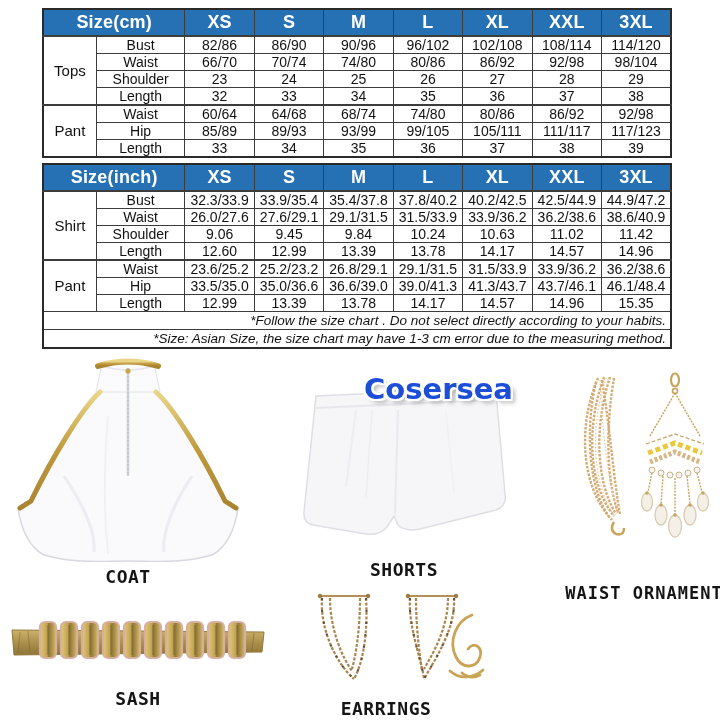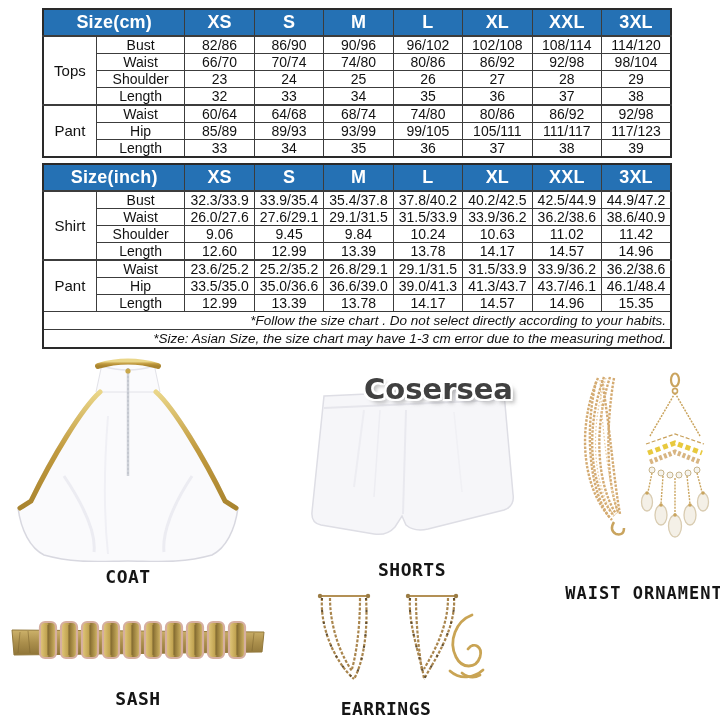--- a/index.html
+++ b/index.html
@@ -22,33 +22,33 @@
   table.size-table td.footnote{text-align:right;font-style:italic;font-size:13.5px;
        padding:1px 4px;height:15px;line-height:15px;}
 
   
   .fig{position:absolute;display:flex;flex-direction:column;align-items:center;}
   .product-label{font-family:"DejaVu Sans Mono",monospace;font-size:18px;
        font-weight:600;color:#151515;letter-spacing:.5px;white-space:nowrap;
        text-align:center;}
   #coat-fig{left:4px;top:356px;width:248px;}
   #coat-fig .product-label{margin-top:4px;}
-  #shorts-fig{left:304px;top:362px;width:216px;}
+  #shorts-fig{left:296px;top:362px;width:216px;}
   #shorts-fig .product-label{margin-top:15px;}
   #waist-fig{left:560px;top:364px;width:168px;gap:24px;}
   #waist-fig .product-label{margin-top:17px;font-size:17px;letter-spacing:1px;}
   #sash-fig{left:6px;top:614px;width:264px;}
   #sash-fig .product-label{margin-top:22px;}
   #earrings-fig{left:312px;top:589px;width:176px;}
   #earrings-fig .product-label{margin-top:7px;transform:translateX(-14px);}
 
   
   #watermark{position:absolute;left:364px;top:372px;z-index:5;
        font-family:"DejaVu Sans",sans-serif;font-weight:bold;font-size:29px;
-       color:#404040;letter-spacing:0;
+       color:#1d4ed8;letter-spacing:0;
        text-shadow:
          -2px 0 0 #fff, 2px 0 0 #fff, 0 -2px 0 #fff, 0 2px 0 #fff,
          -2px -2px 0 #fff, 2px -2px 0 #fff, -2px 2px 0 #fff, 2px 2px 0 #fff,
          4px 4px 4px rgba(120,120,120,.55);}
 </style>
 </head>
 <body>
 
 <div id="size-chart">
   <table class="size-table">
@@ -213,21 +213,21 @@
           <td>13.39</td>
           <td>13.78</td>
           <td>14.17</td>
           <td>14.57</td>
           <td>14.96</td>
         </tr>
         <tr class="section-start">
           <td rowspan="3" class="group">Pant</td>
           <td>Waist</td>
           <td>23.6/25.2</td>
-          <td>25.2/35.2</td>
+          <td>25.2/23.2</td>
           <td>26.8/29.1</td>
           <td>29.1/31.5</td>
           <td>31.5/33.9</td>
           <td>33.9/36.2</td>
           <td>36.2/38.6</td>
         </tr>
         <tr>
           <td>Hip</td>
           <td>33.5/35.0</td>
           <td>35.0/36.6</td>

